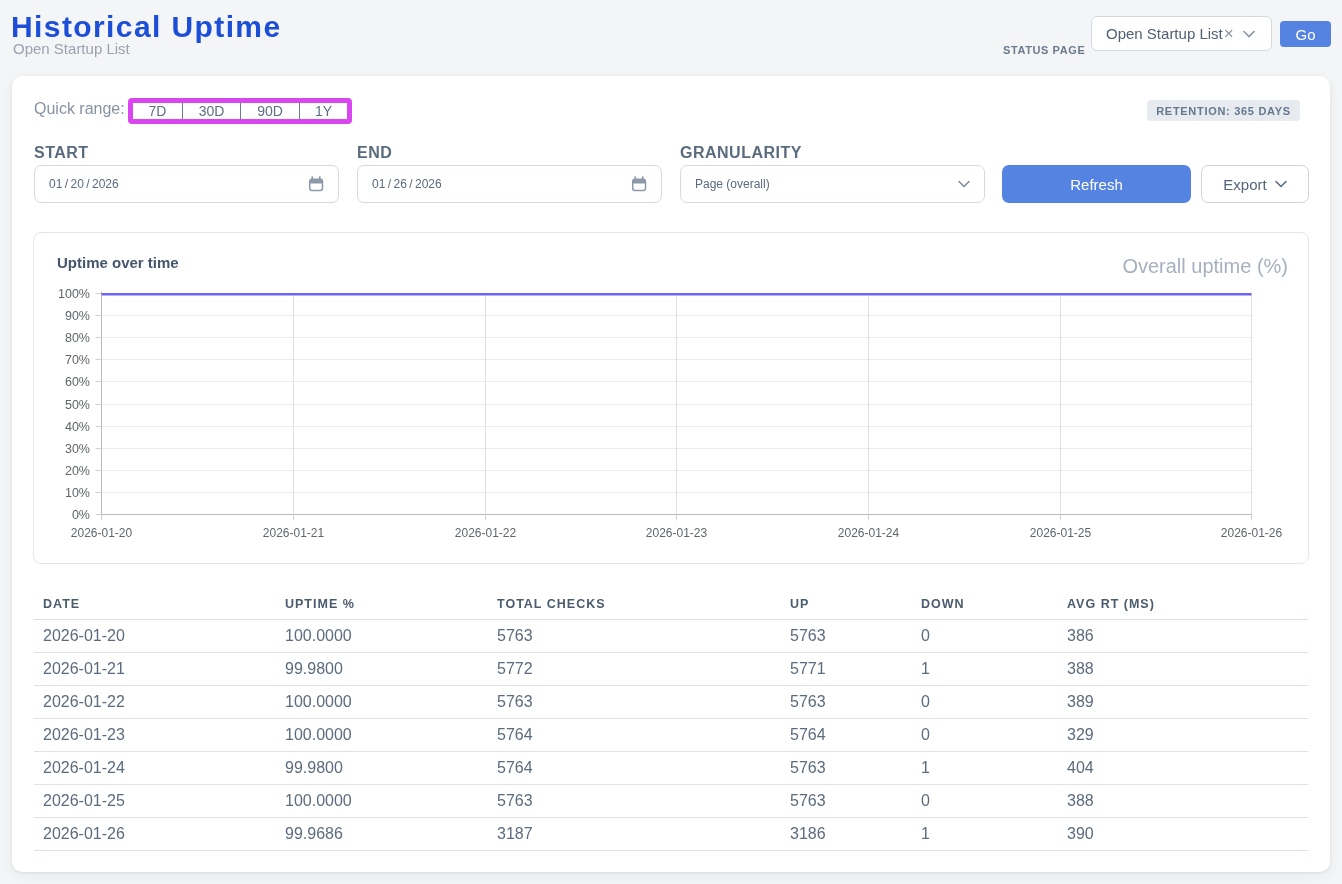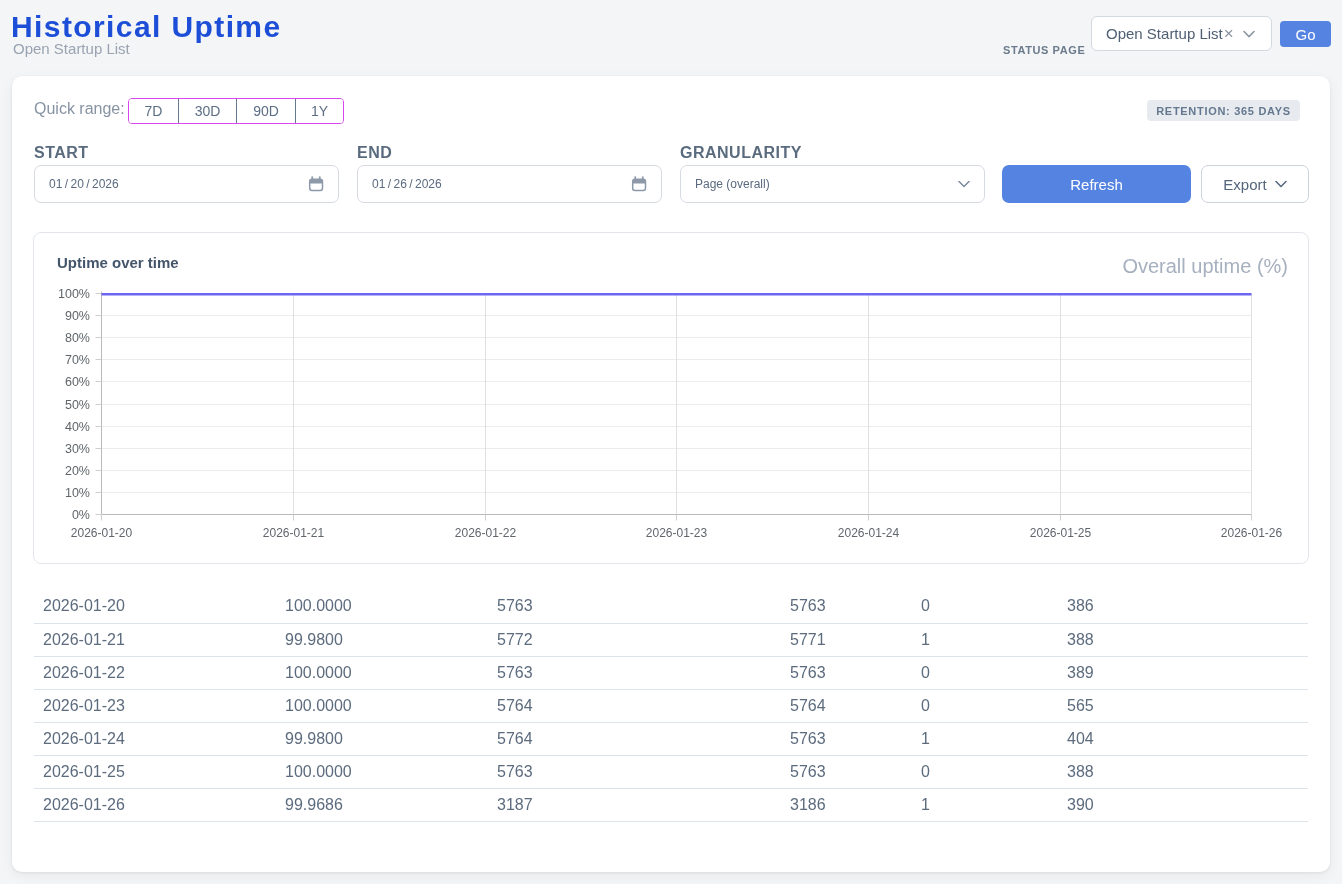--- a/index.html
+++ b/index.html
@@ -12,21 +12,21 @@
 .sp-select { position:absolute; left:1091px; top:16px; width:181px; height:35px; background:#fff; border:1px solid #d3d9e0; border-radius:6px; display:flex; align-items:center; padding-left:14px; }
 .sp-select .txt { font-size:15px; color:#4f6074; }
 .sp-select .x { font-size:17px; color:#8b95a3; margin-left:1px; line-height:1; }
 .sp-select svg { margin-left:9px; }
 .go-btn { position:absolute; left:1280px; top:21px; width:51px; height:26px; background:#5583e2; border-radius:4px; color:#fff; font-size:15px; display:flex; align-items:center; justify-content:center; }
 
 
 .card { position:absolute; left:12px; top:76px; width:1318px; height:796px; background:#fff; border-radius:10px; box-shadow:0 1px 3px rgba(30,40,60,0.09), 0 4px 14px rgba(30,40,60,0.05); }
 
 .qr-label { position:absolute; left:22px; top:24px; font-size:16px; color:#8793a3; }
-.btn-group { position:absolute; left:116px; top:22px; height:26px; display:flex; border:1px solid #d946ef; border-radius:4px; overflow:hidden;align-items:center; }
+.btn-group { position:absolute; left:116px; top:22px; height:26px; display:flex; border:5px solid #d946ef; border-radius:4px; overflow:hidden;align-items:center; }
 .btn-group .qb { height:100%; display:flex; align-items:center; justify-content:center; font-size:14px; color:#5b6e84; border-right:1px solid #67798e; background:#fff; }
 .btn-group .qb:last-child { border-right:none; }
 .qb.b1{width:50px;} .qb.b2{width:58px;} .qb.b3{width:59px;} .qb.b4{width:47px;}
 
 .badge { position:absolute; left:1135px; top:24px; width:153px; height:21px; background:#e7eaee; border-radius:4px; font-size:11px; font-weight:700; letter-spacing:0.7px; color:#64788f; display:flex; align-items:center; justify-content:center; }
 
 .field-label { position:absolute; font-size:16px; font-weight:700; letter-spacing:0.5px; color:#5a6b7e; }
 .input { position:absolute; top:89px; height:38px; background:#fff; border:1px solid #d6dbe2; border-radius:7px; display:flex; align-items:center; padding:0 14px; font-size:12px; color:#5a6a80; }
 .input .grow { flex:1; }
 
@@ -169,20 +169,28 @@
   <table class="data">
     <colgroup>
       <col style="width:242px">
         <col style="width:212px">
         <col style="width:293px">
         <col style="width:131px">
         <col style="width:146px">
         <col>
     </colgroup>
     <tbody>
+        <tr>
+          <th>DATE</th>
+          <th>UPTIME %</th>
+          <th>TOTAL CHECKS</th>
+          <th>UP</th>
+          <th>DOWN</th>
+          <th>AVG RT (MS)</th>
+        </tr>
     <tr>
           <td>2026-01-20</td>
           <td>100.0000</td>
           <td>5763</td>
           <td>5763</td>
           <td>0</td>
           <td>386</td>
         </tr>
     <tr>
           <td>2026-01-21</td>
@@ -199,21 +207,21 @@
           <td>5763</td>
           <td>0</td>
           <td>389</td>
         </tr>
     <tr>
           <td>2026-01-23</td>
           <td>100.0000</td>
           <td>5764</td>
           <td>5764</td>
           <td>0</td>
-          <td>565</td>
+          <td>329</td>
         </tr>
     <tr>
           <td>2026-01-24</td>
           <td>99.9800</td>
           <td>5764</td>
           <td>5763</td>
           <td>1</td>
           <td>404</td>
         </tr>
     <tr>

